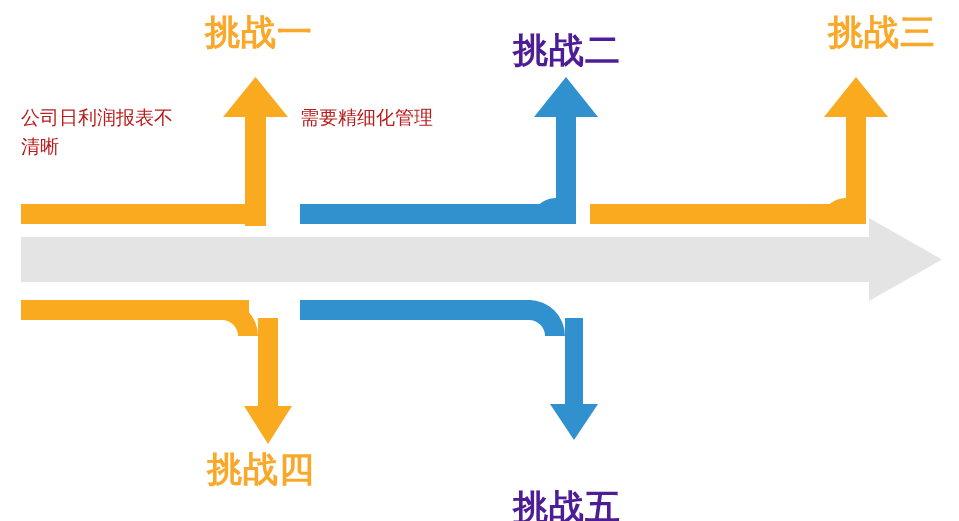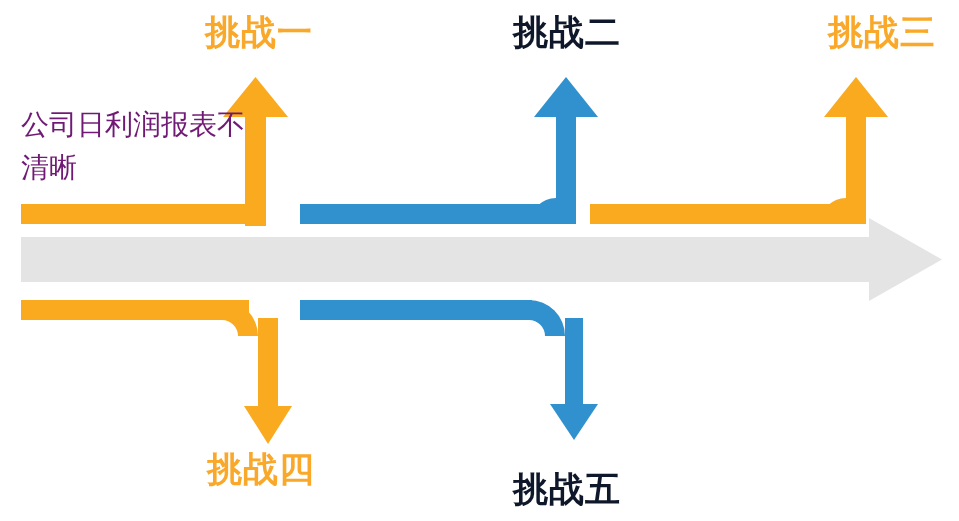--- a/index.html
+++ b/index.html
@@ -25,27 +25,27 @@
   .challenge-label {
     position: absolute;
     font-size: 35px;
     font-weight: bold;
     letter-spacing: 1px;
     white-space: nowrap;
     line-height: 1;
   }
   .body-text {
     position: absolute;
-    font-size: 28px;
-    color: #701a75;
+    font-size: 19px;
+    color: #b91c1c;
     line-height: 1.55;
     white-space: pre;
   }
   .label-orange { color: #F9A82A; }
-  .label-blue   { color: #0f172a; }
+  .label-blue   { color: #4c1d95; margin-top: 18px; }
 
   
   #label-c1 { left: 205px; top: 14px; }
   #label-c2 { left: 513px; top: 14px; }
   #label-c3 { left: 828px; top: 14px; }
   
   #label-c4 { left: 207px; top: 451px; }
   #label-c5 { left: 513px; top: 471px; }
 
   
@@ -115,17 +115,18 @@
 
   <div id="label-c4" class="challenge-label label-orange">挑战四</div>
 
   <div id="label-c3" class="challenge-label label-orange">挑战三</div>
 
   <div id="label-c5" class="challenge-label label-blue">挑战五</div>
 
   <div id="text-c1" class="body-text">公司日利润报表不
 清晰</div>
 
+  <div id="text-c2" class="body-text">需要精细化管理</div>
 
 
 
 
 </div>
 
 </body></html>

